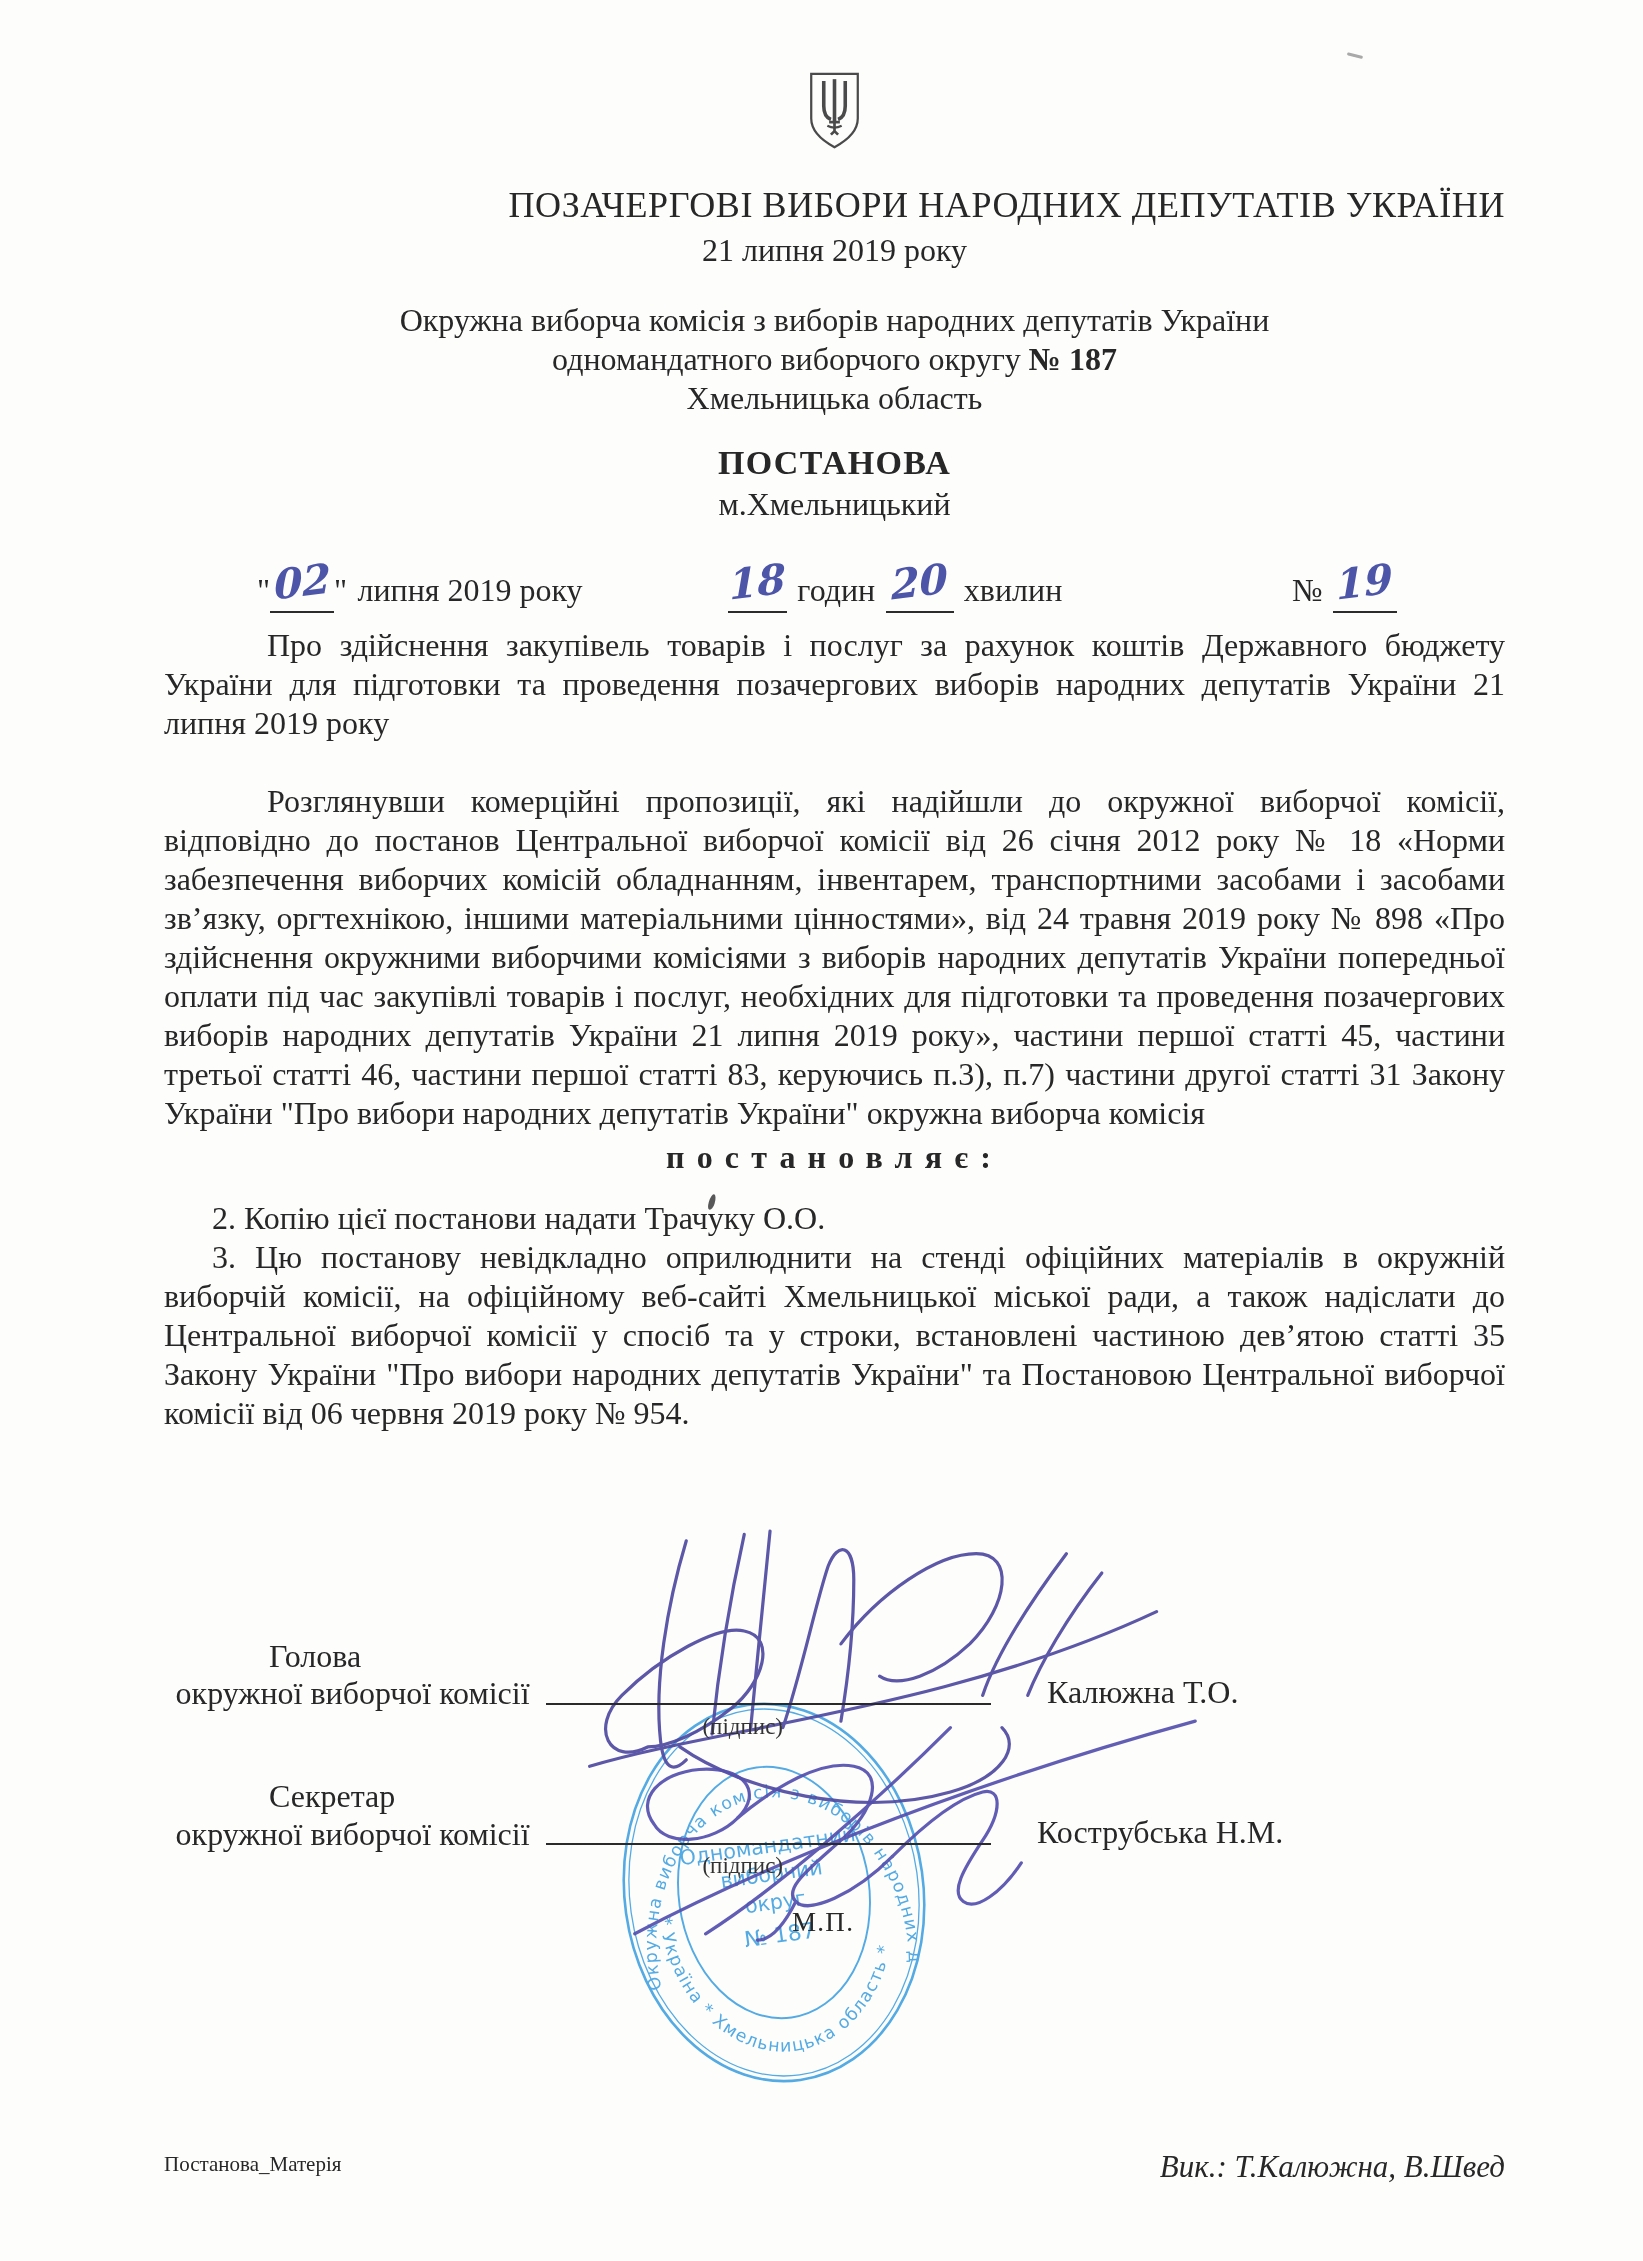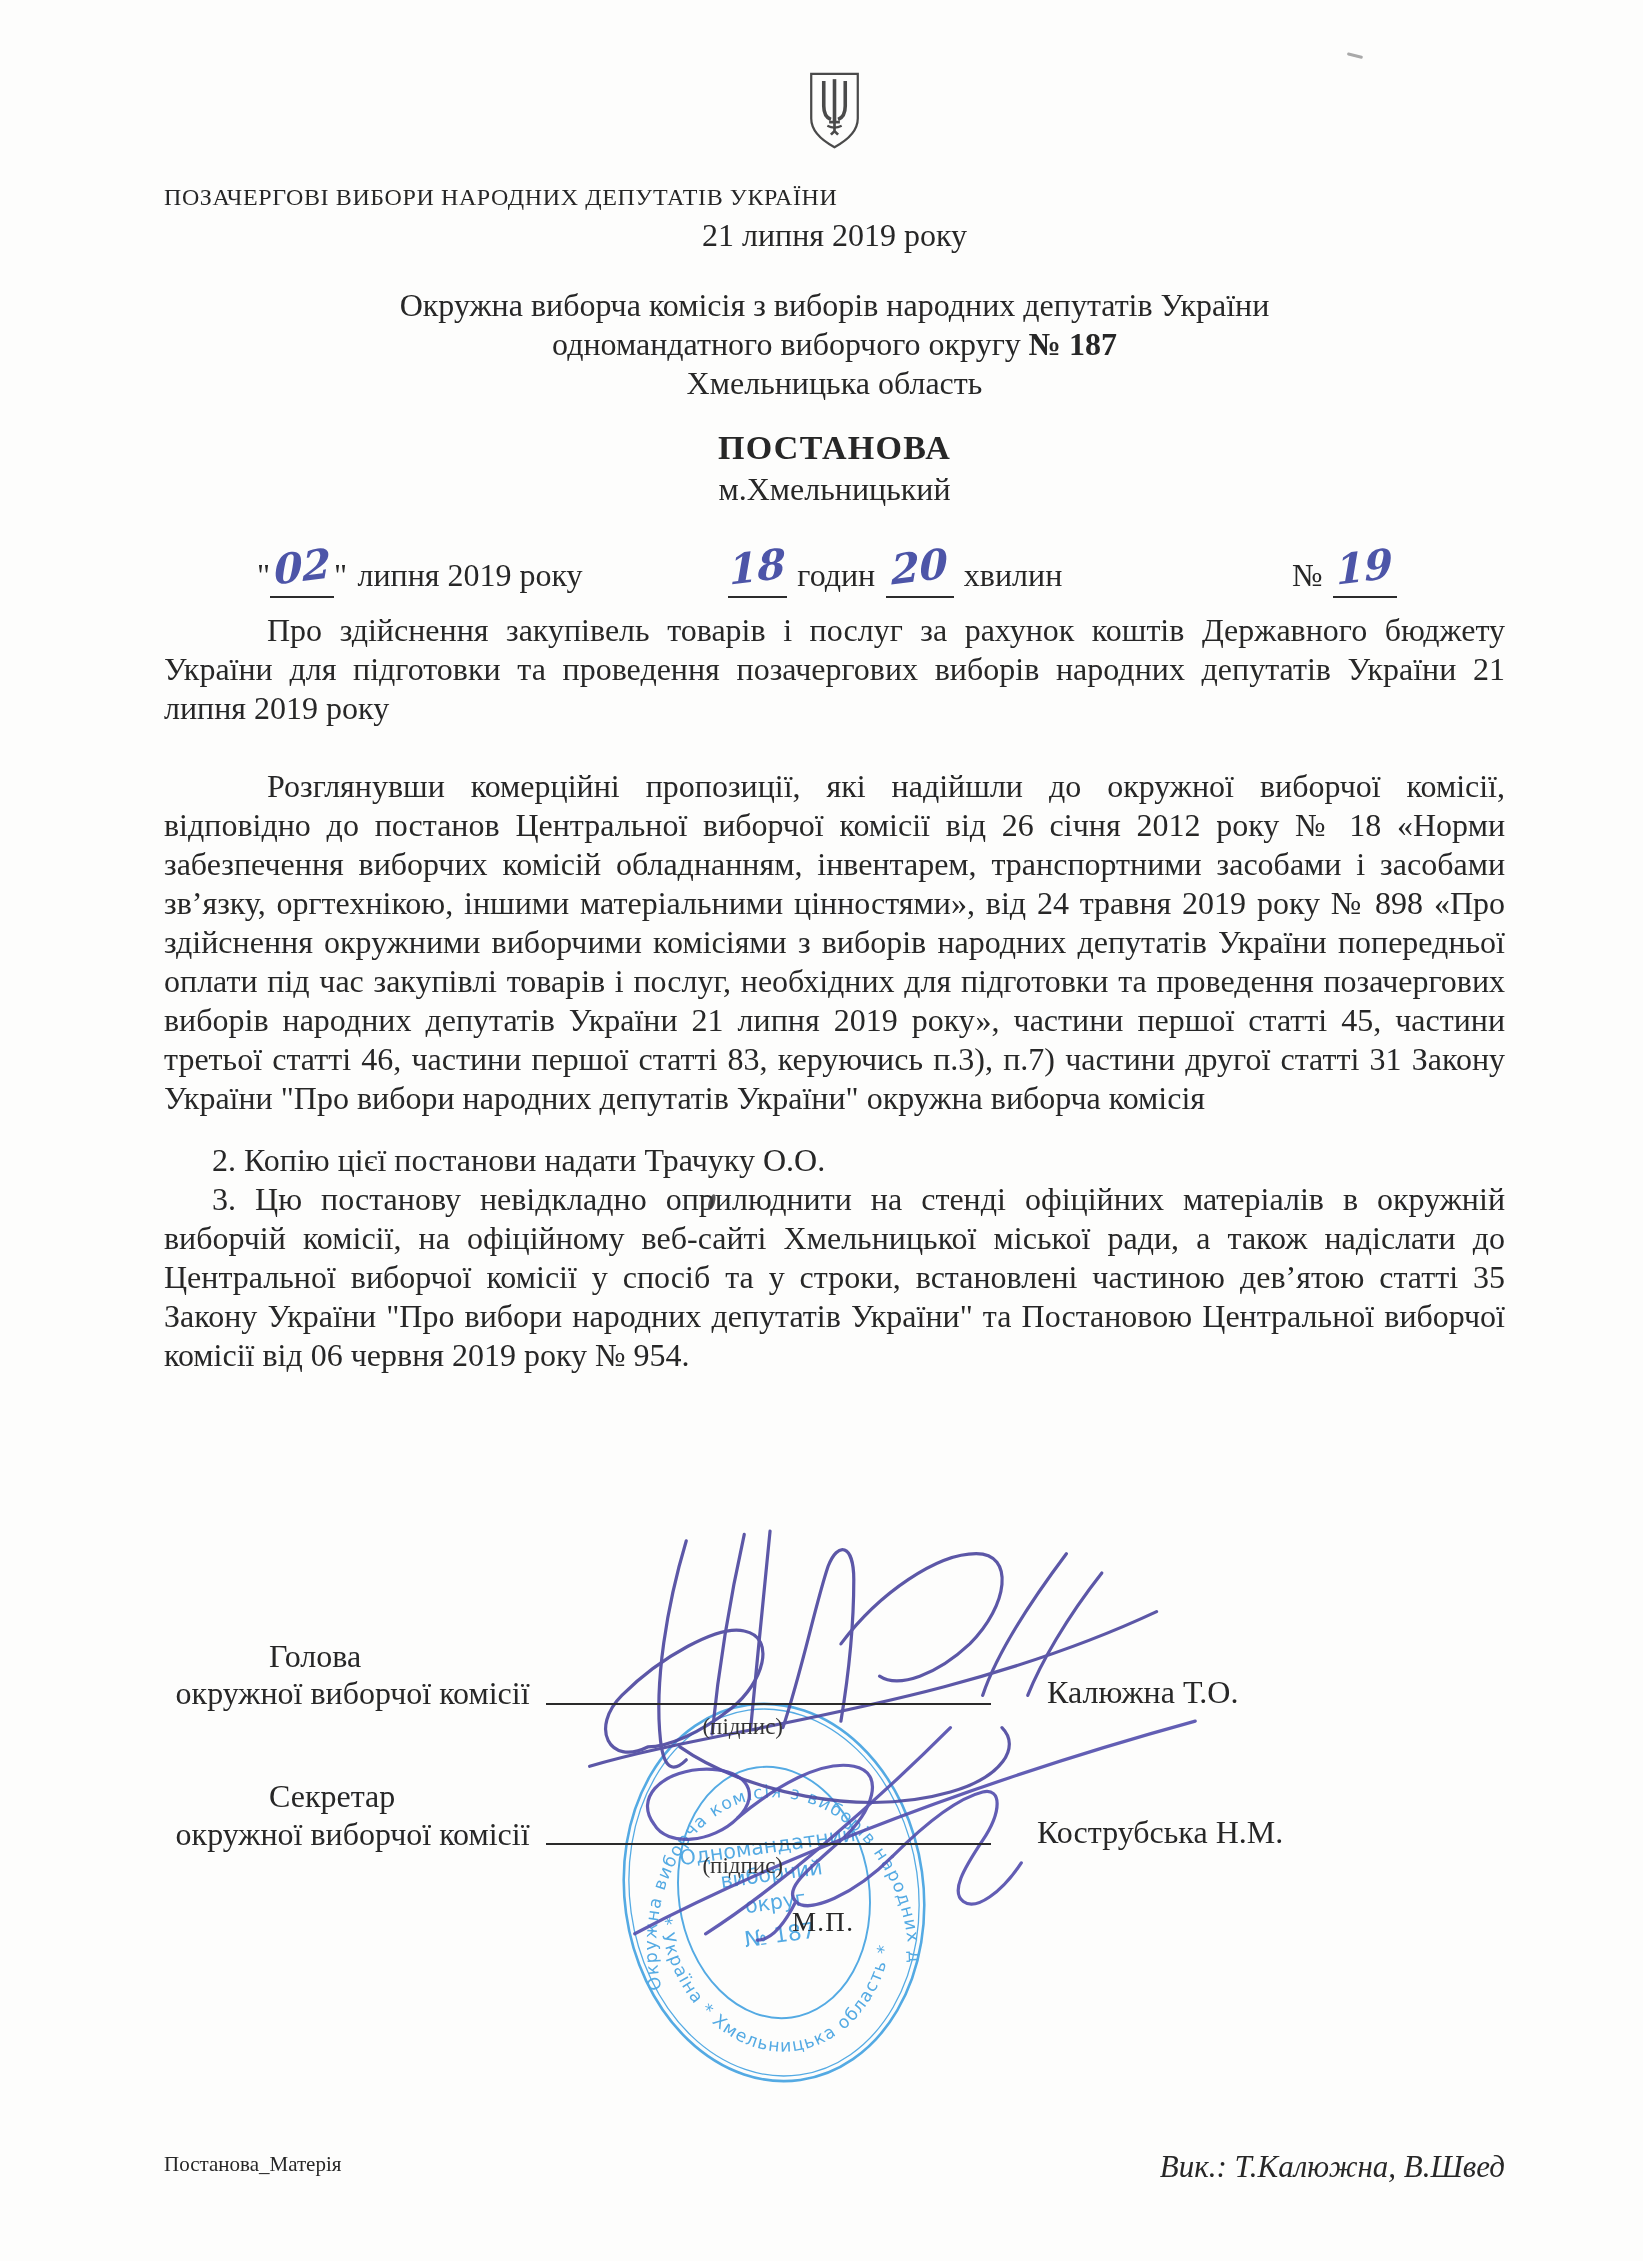--- a/index.html
+++ b/index.html
@@ -6,21 +6,21 @@
   .page{
     position:relative;
     width:1644px;height:2261px;
     background:#fdfdfc;
     font-family:"Liberation Serif",serif;
     color:#272727;
     overflow:hidden;
   }
   .content{padding:0 139px 0 164px;}
   .emblem{display:block;margin:72px auto 0;width:55px;height:77px;}
-  .t1{margin-top:35px;text-align:left;font-size:24px;letter-spacing:0.6px;white-space:nowrap;}
+  .t1{margin-top:35px;text-align:right;font-size:36px;letter-spacing:0.6px;white-space:nowrap;}
   .t2{margin-top:6.4px;text-align:center;font-size:32px;}
   .comm{margin-top:32px;text-align:center;font-size:32px;line-height:39px;}
   .comm .bold{font-weight:bold;}
   .doc-type{margin-top:26px;text-align:center;font-size:34px;font-weight:bold;letter-spacing:1.3px;}
   .doc-city{margin-top:3.9px;text-align:center;font-size:32px;}
   .date-row{position:relative;margin-top:28px;height:55px;font-size:32px;}
   .dl{position:absolute;top:11.6px;white-space:nowrap;}
   .dl-left{left:93px;}
   .dl-center{left:564px;}
   .dl-right{left:1128px;}
@@ -89,20 +89,21 @@
         <span class="blank blank-h"><span class="hw">18</span></span><span class="ml">годин</span><span class="blank blank-m ml"><span class="hw">20</span></span><span class="ml">хвилин</span>
       </div>
       <div class="dl dl-right">
         <span>№</span><span class="blank blank-no ml"><span class="hw">19</span></span>
       </div>
     </div>
 
     <p class="para subject">Про здійснення закупівель товарів і послуг за рахунок коштів Державного бюджету України для підготовки та проведення позачергових виборів народних депутатів України 21 липня 2019 року</p>
     <p class="para preamble">Розглянувши комерційні пропозиції, які надійшли до окружної виборчої комісії, відповідно до постанов Центральної виборчої комісії від 26 січня 2012 року № 18 «Норми забезпечення виборчих комісій обладнанням, інвентарем, транспортними засобами і засобами зв’язку, оргтехнікою, іншими матеріальними цінностями», від 24 травня 2019 року № 898 «Про здійснення окружними виборчими комісіями з виборів народних депутатів України попередньої оплати під час закупівлі товарів і послуг, необхідних для підготовки та проведення позачергових виборів народних депутатів України 21 липня 2019 року», частини першої статті 45, частини третьої статті 46, частини першої статті 83, керуючись п.3), п.7) частини другої статті 31 Закону України "Про вибори народних депутатів України" окружна виборча комісія</p>
 
+    <div class="resolves">постановляє:</div>
 
     <div class="items">
       <p class="para item">2. Копію цієї постанови надати Трачуку О.О.</p>
       <p class="para item">3. Цю постанову невідкладно оприлюднити на стенді офіційних матеріалів в окружній виборчій комісії, на офіційному веб-сайті Хмельницької міської ради, а також надіслати до Центральної виборчої комісії у спосіб та у строки, встановлені частиною дев’ятою статті 35 Закону України "Про вибори народних депутатів України" та Постановою Центральної виборчої комісії від 06 червня 2019 року № 954.</p>
     </div>
   </div>
 
   <div class="sig-zone">
 
     <svg class="stamp-svg" viewBox="0 0 540 660" style="font-size:50px">

